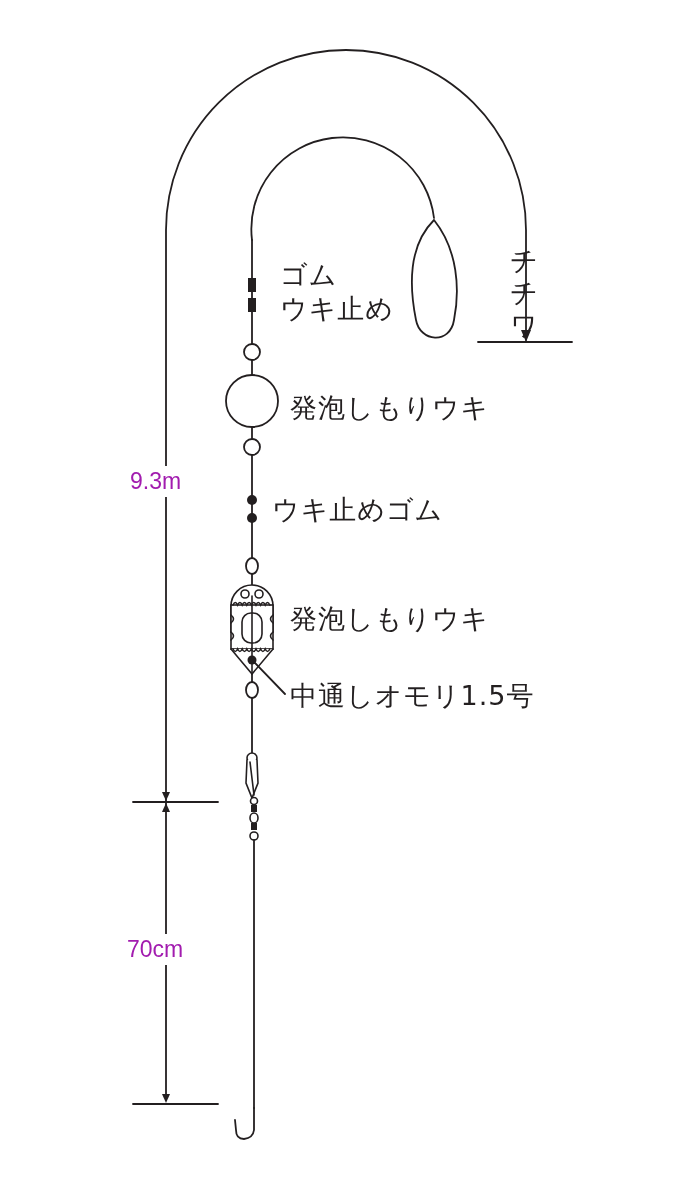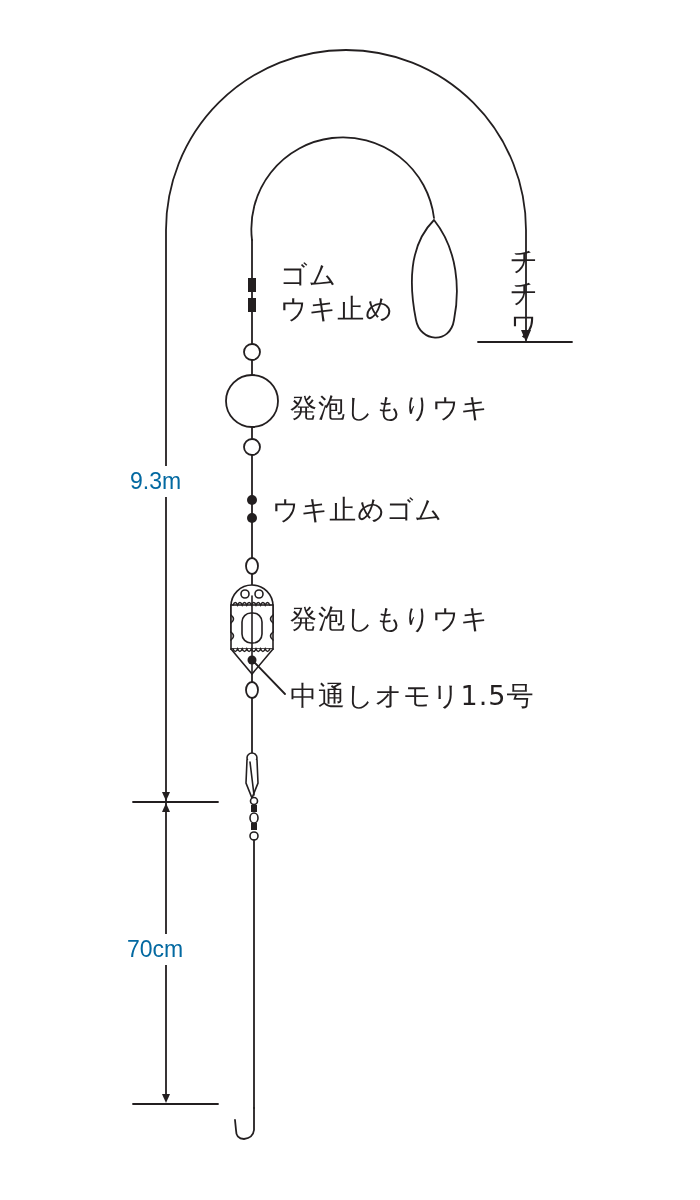--- a/index.html
+++ b/index.html
@@ -1,20 +1,20 @@
 <!DOCTYPE html>
 <html><head>
 <meta charset="utf-8">
 <style>
   html, body { margin: 0; padding: 0; background: #ffffff; }
   body { width: 700px; height: 1200px; position: relative; overflow: hidden;
          font-family: "DejaVu Sans", "Liberation Sans", sans-serif; color: #231f20; }
   #diagram { position: absolute; left: 0; top: 0; }
   .lbl { position: absolute; font-size: 27px; line-height: 1.2; white-space: nowrap; color: #231f20; letter-spacing: 1px; }
-  .dim { position: absolute; font-family: "Liberation Sans", sans-serif; font-size: 23px; background: #ffffff; padding: 2px 0; color: #0369a1; }
+  .dim { position: absolute; font-family: "Liberation Sans", sans-serif; font-size: 23px; background: #ffffff; padding: 2px 0; color: #a21caf; }
   .vert { position: absolute; font-size: 27px; width: 32px; line-height: 1.2; text-align: center; word-break: break-all; color: #231f20; }
 </style>
 </head>
 <body>
 
 <svg id="diagram" width="700" height="1200" viewBox="0 0 700 1200" xmlns="http://www.w3.org/2000/svg">
   <g fill="none" stroke="#231f20" stroke-width="1.8" stroke-linecap="round">
 
     <path d="M166 1100 L166 230 A180 180 0 0 1 526 230 L526 340"></path>
 

